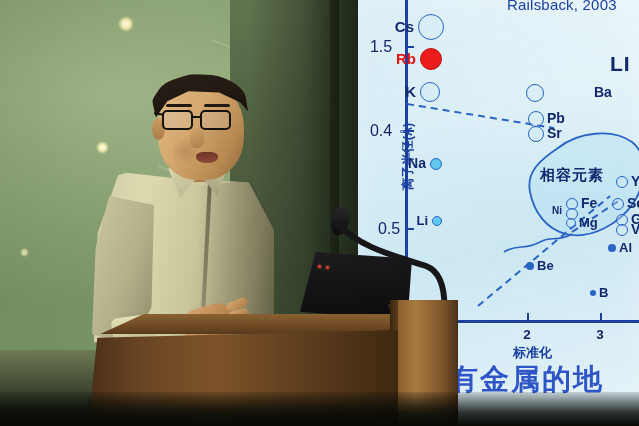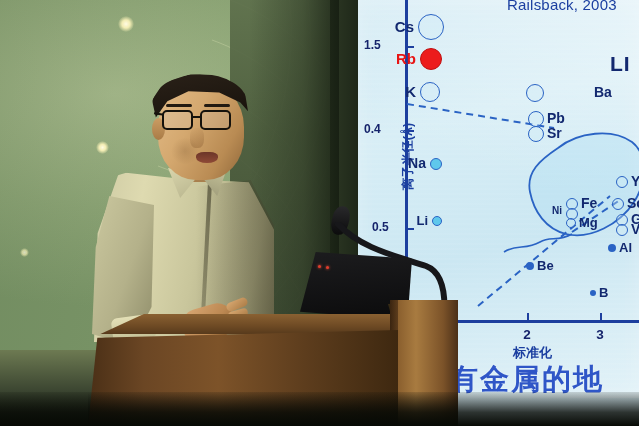--- a/index.html
+++ b/index.html
@@ -44,21 +44,21 @@
 
   .cite{position:absolute;left:149px;top:-4px;color:#1b3fa0;font-size:15px;font-weight:400;
     letter-spacing:.2px;white-space:nowrap;}
   .lile{position:absolute;left:252px;top:52px;color:#12286f;font-size:21px;font-weight:700;letter-spacing:1px;}
 
   
   .y-axis{position:absolute;left:47px;top:-6px;width:2.5px;height:330px;background:#1d3f9e;}
   .x-axis{position:absolute;left:47px;top:320px;width:240px;height:2.5px;background:#1d3f9e;}
   .ytick{position:absolute;left:47px;width:9px;height:2px;background:#1d3f9e;}
   .xtick{position:absolute;top:313px;width:2px;height:9px;background:#1d3f9e;}
-  .ylab{position:absolute;color:#16246b;font-size:12px;font-weight:700;text-align:left;width:34px;}
+  .ylab{position:absolute;color:#16246b;font-size:16px;font-weight:400;text-align:center;width:34px;}
   .xlab{position:absolute;top:327px;color:#16246b;font-size:13.5px;font-weight:700;width:20px;text-align:center;}
   .yaxis-title{position:absolute;left:-5px;top:148px;width:110px;
     color:#1b3fa0;font-size:12.5px;font-weight:700;letter-spacing:0px;
     transform:rotate(-90deg);transform-origin:center;text-align:center;white-space:nowrap;}
   .xaxis-title{position:absolute;left:155px;top:344px;color:#1b3fa0;font-size:13px;font-weight:700;white-space:nowrap;}
   .bigcn{position:absolute;left:60px;top:360px;color:#2f56c7;font-size:29px;font-weight:700;
     letter-spacing:2px;white-space:nowrap;text-shadow:0 0 2px rgba(255,255,255,.6);}
 
   
   .elm{position:absolute;}
@@ -213,20 +213,21 @@
     <div class="xlab" style="left:232px">3</div>
 
     <div class="yaxis-title">离子半径(Å)</div>
     <div class="xaxis-title">标准化</div>
     <div class="bigcn">稀有金属的地</div>
 
     <svg class="blob" viewBox="0 0 128 116">
       <path d="M38,18 C58,2 92,-2 112,12 C128,24 126,54 114,72 C100,94 70,110 46,104
                C26,99 14,82 10,62 C6,42 20,30 38,18 Z" fill="rgba(165,220,242,.30)" stroke="#2a63c4" stroke-width="1.8"></path>
     </svg>
+    <div style="position:absolute;left:182px;top:166px;color:#12286f;font-size:15px;font-weight:700;letter-spacing:1px;">相容元素</div>
 
     <svg style="position:absolute;left:0;top:0;width:281px;height:400px;">
       <line x1="49" y1="104" x2="196" y2="128" stroke="#2a63c4" stroke-width="2" stroke-dasharray="7,5"></line>
       <line x1="120" y1="306" x2="252" y2="196" stroke="#2a63c4" stroke-width="2" stroke-dasharray="7,5"></line>
       <line x1="214" y1="232" x2="262" y2="200" stroke="#2a63c4" stroke-width="2" stroke-dasharray="7,5"></line>
       <path d="M146,252 C158,244 168,250 182,242 C192,236 200,242 214,234" stroke="#2a63c4" stroke-width="1.6" fill="none"></path>
     </svg>
 
     <div id="elements-layer">
         <div class="elm hollow">

